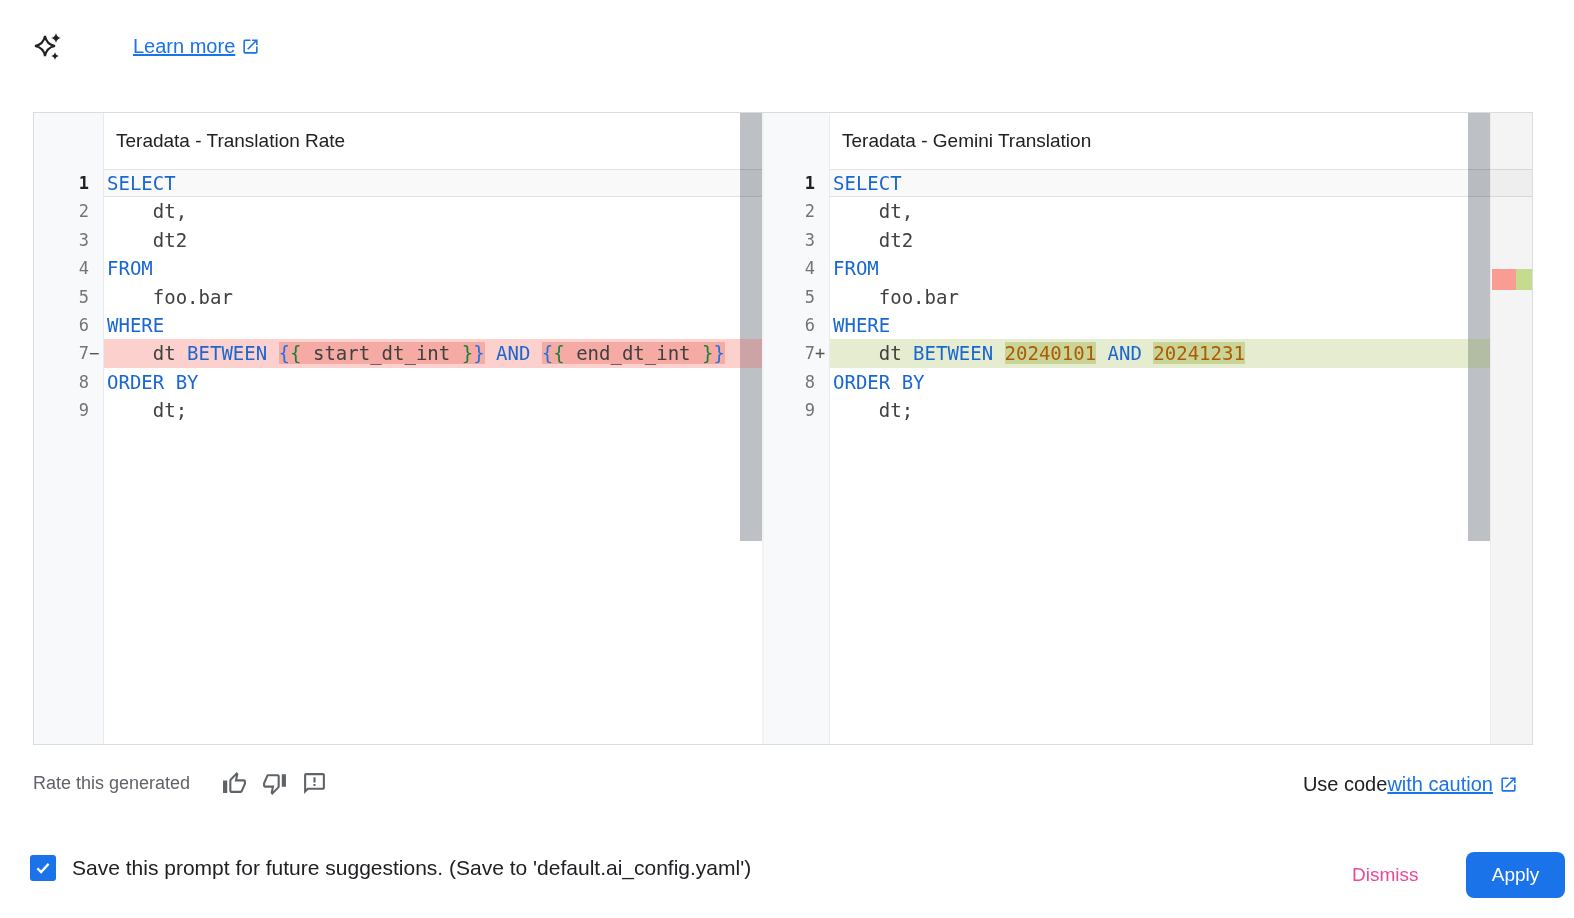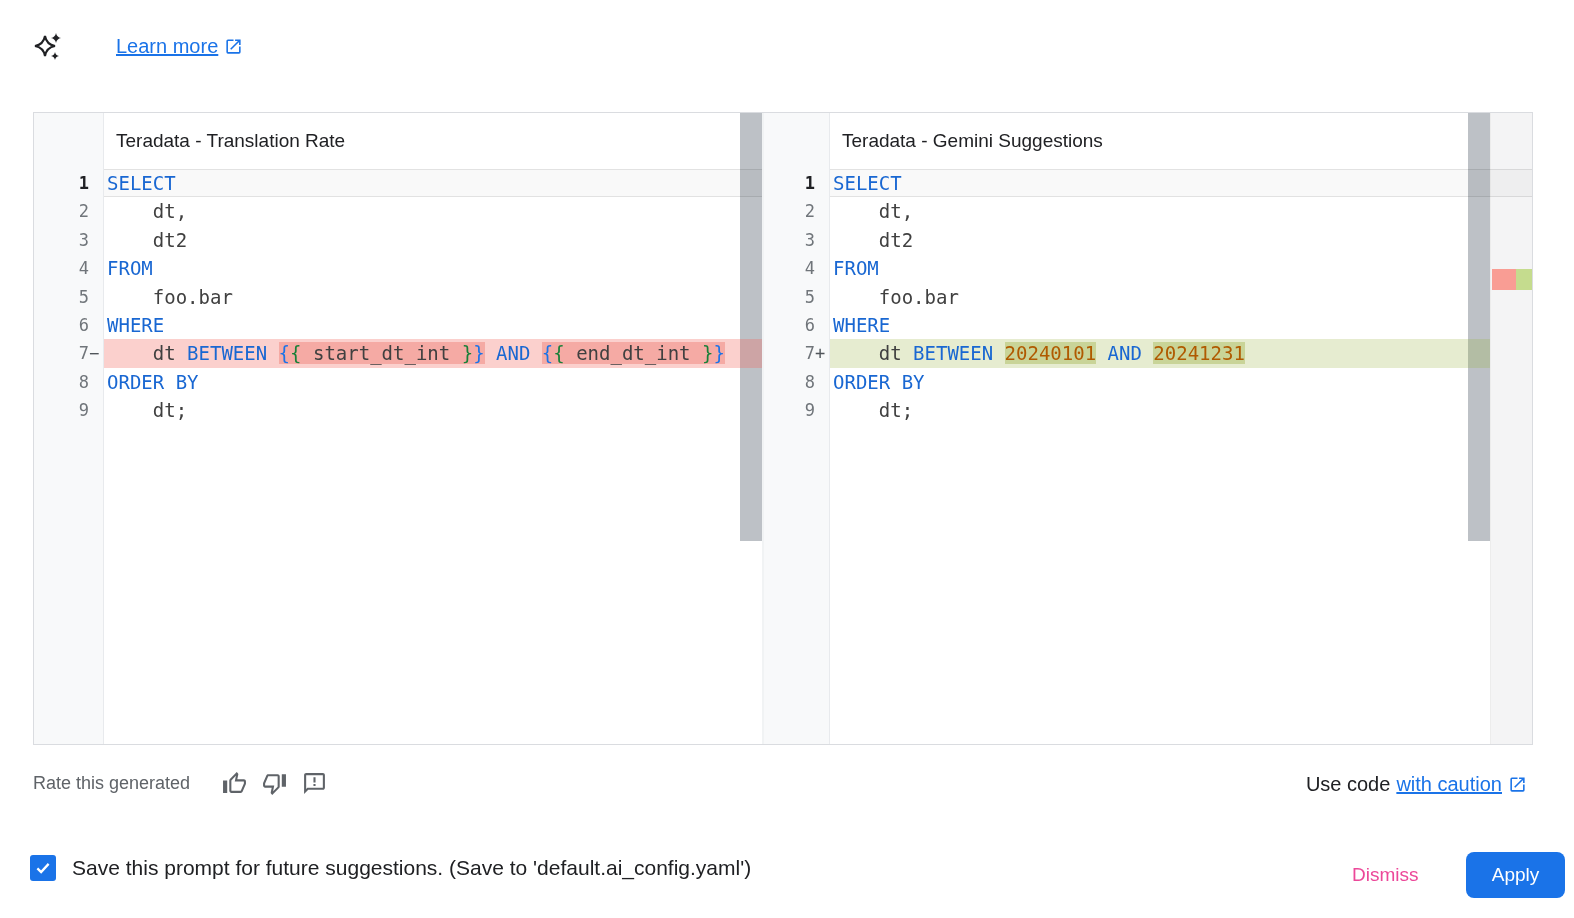--- a/index.html
+++ b/index.html
@@ -2,21 +2,21 @@
 <html><head>
 <meta charset="utf-8">
 <style>
   * { margin:0; padding:0; box-sizing:border-box; }
   html,body { width:1574px; height:918px; background:#ffffff; font-family:"Liberation Sans", sans-serif; position:relative; overflow:hidden; }
 
   
   .top-header { position:absolute; left:34px; top:31px; display:flex; align-items:center; }
   .sparkle { width:30px; height:30px; margin-right:22px; }
   .top-title { font-size:22px; color:#202124; }
-  .learn-more { margin-left:30px; display:flex; align-items:center; font-size:20px; font-weight:500;
+  .learn-more { margin-left:47px; display:flex; align-items:center; font-size:20px; font-weight:500;
                 color:#1a73e8; text-decoration:underline; cursor:pointer; }
   .learn-more svg { margin-left:6px; text-decoration:none; }
 
   
   .editors { position:absolute; left:33px; top:112px; width:1500px; height:633px;
              border:1px solid #dadce0; background:#fff; display:flex; }
   .pane { position:relative; height:100%; overflow:hidden; }
   .pane-left  { width:728px; }
   .pane-divider { width:2px; background:#f1f3f4; height:100%; }
   .pane-right { flex:1; }
@@ -67,22 +67,22 @@
   .ov-marker { position:absolute; top:156px; height:21px; }
   .ov-removed { left:1px; width:24px; background:#f99d94; }
   .ov-added   { left:25px; right:0; background:#c5dc8e; }
 
   
   .rate-row { position:absolute; left:33px; top:770px; display:flex; align-items:center; }
   .rate-label { font-size:18px; color:#5f6368; margin-right:32px; }
   .icon-btn { background:none; border:none; padding:0; margin-right:14px; cursor:pointer; width:26px; height:26px; color:#5f6368; }
   .icon-btn svg { display:block; }
 
-  .use-code { position:absolute; right:47px; top:773px; display:flex; align-items:center; font-size:20px; color:#202124; }
-  .use-code .caution-link { margin-left:6px; color:#1a73e8; text-decoration:underline; cursor:pointer; display:flex; align-items:center; }
+  .use-code { position:absolute; right:56px; top:773px; display:flex; align-items:center; font-size:20px; color:#202124; }
+  .use-code .caution-link { color:#1a73e8; text-decoration:underline; cursor:pointer; display:flex; align-items:center; }
   .use-code svg { margin-left:6px; }
 
   
   .save-row { position:absolute; left:30px; top:855px; display:flex; align-items:center; }
   .checkbox { width:26px; height:26px; border-radius:3px; background:#1a73e8; display:flex;
               align-items:center; justify-content:center; cursor:pointer; }
   .save-label { margin-left:16px; font-size:21px; color:#202124; }
 
   .dismiss-btn { position:absolute; left:1340px; top:855px; height:40px; padding:0 12px;
                  background:none; border:none; font-family:"Liberation Sans", sans-serif;
@@ -187,21 +187,21 @@
         </div>
         <div class="gutter-row" style="top: 254.8px;">
           <span class="num">8</span>
           <span class="mark"></span>
         </div>
         <div class="gutter-row" style="top: 283.2px;">
           <span class="num">9</span>
           <span class="mark"></span>
         </div>
       </div>
-    <div class="pane-title">Teradata - Gemini Suggestions</div>
+    <div class="pane-title">Teradata - Gemini Translation</div>
     <div class="code" style="top: 56px;"><div class="code-row" style="top: 0px;"><span class="tok-kw">SELECT</span></div><div class="code-row" style="top: 28.4px;"><span class="tok-pl">    dt,</span></div><div class="code-row" style="top: 56.8px;"><span class="tok-pl">    dt2</span></div><div class="code-row" style="top: 85.2px;"><span class="tok-kw">FROM</span></div><div class="code-row" style="top: 113.6px;"><span class="tok-pl">    foo.bar</span></div><div class="code-row" style="top: 142px;"><span class="tok-kw">WHERE</span></div><div class="code-row" style="top: 170.4px;"><span class="tok-pl">    dt </span><span class="tok-kw">BETWEEN</span><span class="tok-pl"> </span><span class="tok-num hl-added">20240101</span><span class="tok-pl"> </span><span class="tok-kw">AND</span><span class="tok-pl"> </span><span class="tok-num hl-added">20241231</span></div><div class="code-row" style="top: 198.8px;"><span class="tok-kw">ORDER BY</span></div><div class="code-row" style="top: 227.2px;"><span class="tok-pl">    dt;</span></div></div>
     <div class="scrollbar"></div>
     <div class="overview">
       <div class="ov-marker ov-removed"></div>
       <div class="ov-marker ov-added"></div>
     </div>
   <div class="band band-active" style="top: 56px;"></div>
       <div class="band band-diff band-added" style="top: 226.4px;"></div>
     </div>
 </div>

